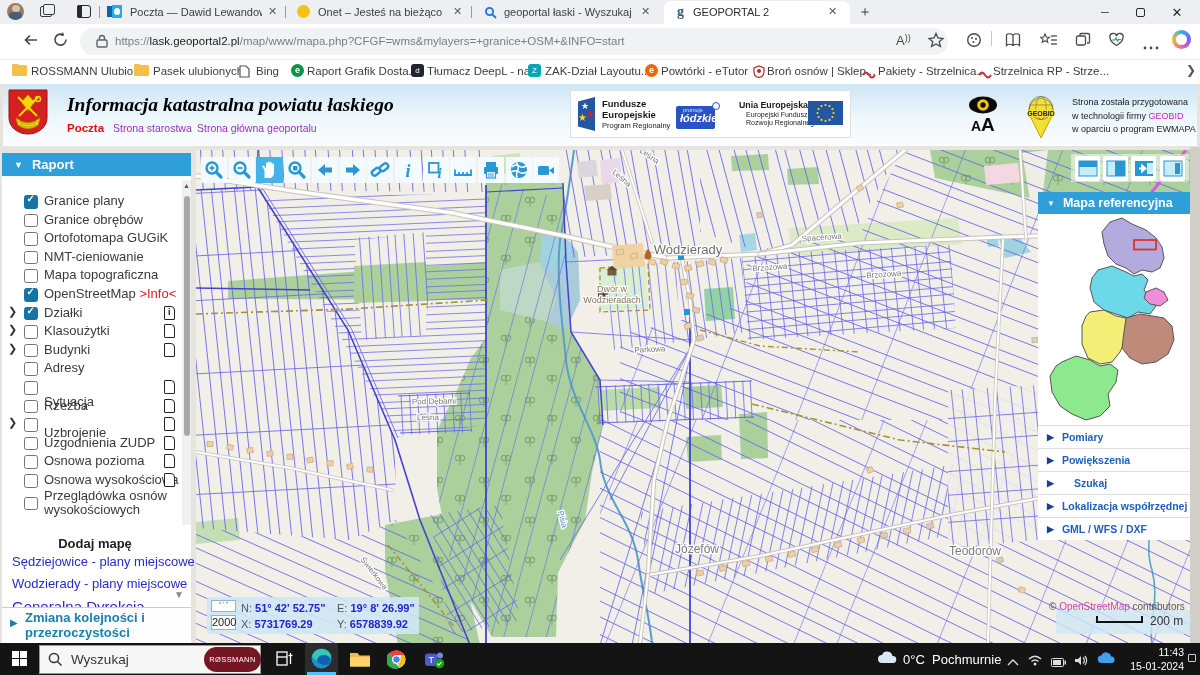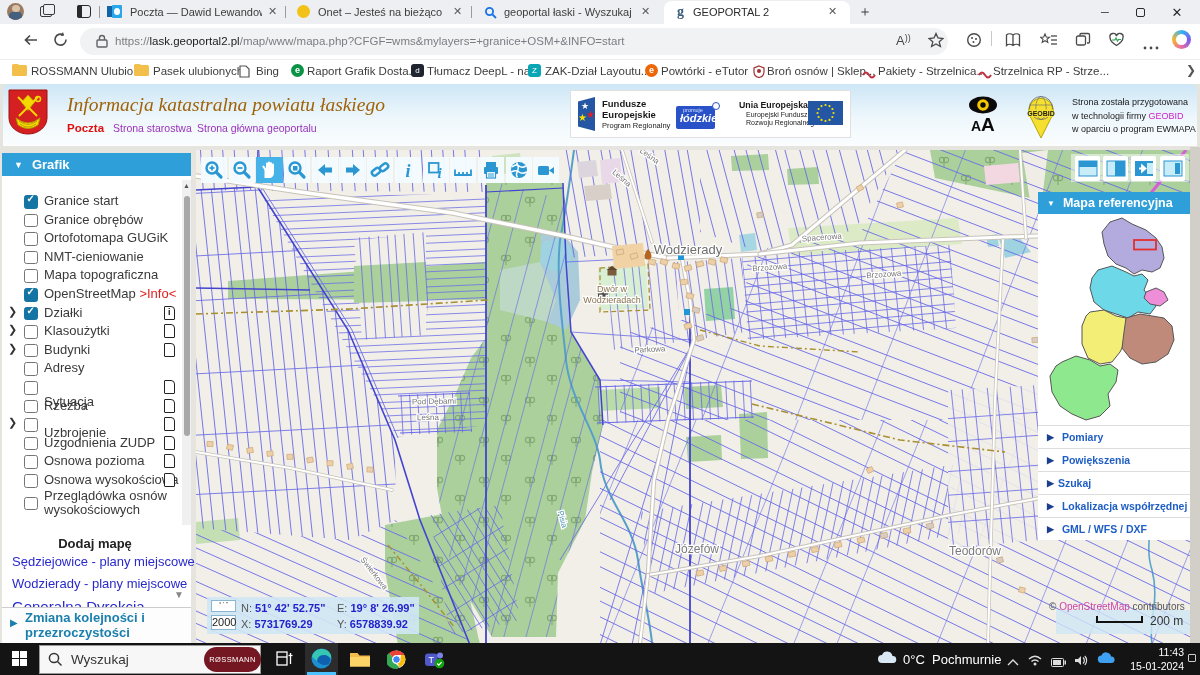--- a/index.html
+++ b/index.html
@@ -151,21 +151,21 @@
 <div class="abs" style="left:1186px;top:63px;font-size:12px;color:#555">❯</div>
 <div class="abs" id="phead"></div>
 <div class="abs" style="left:8px;top:89px;width:40px;height:46px"><svg width="40" height="46" viewBox="0 0 40 46">
       <path d="M1,1 h38 v28 a19,16 0 0 1 -19,16 a19,16 0 0 1 -19,-16 Z" fill="#d42020" stroke="#a01010" stroke-width="1"></path>
       <path d="M20,6 L26.5,13 L20,21.5 L13.5,13 Z" fill="#f5d800" stroke="#b89a00"></path>
       <path d="M10,8 L29,27 M30,8 L11,27" stroke="#f5d800" stroke-width="2"></path>
       <circle cx="30" cy="10" r="2.5" fill="none" stroke="#f5d800" stroke-width="1.5"></circle>
       <path d="M8,29 Q20,39 32,29 L30,36 Q20,43 10,36 Z" fill="#f5d800" stroke="#b89a00"></path>
       <path d="M11,32 Q20,39 29,32 M12,35 Q20,41 28,35" stroke="#b89a00" stroke-width="0.8" fill="none"></path>
     </svg></div>
-<div class="abs" style="left:67px;top:94px;font-family:'Liberation Serif',serif;font-style:italic;font-weight:normal;font-size:19.5px;color:#a16207">Informacja katastralna powiatu łaskiego</div>
+<div class="abs" style="left:67px;top:94px;font-family:'Liberation Serif',serif;font-style:italic;font-weight:bold;font-size:19.5px;color:#000000">Informacja katastralna powiatu łaskiego</div>
 <div class="abs" style="left:67px;top:122px;font-size:11.5px;font-weight:bold;color:#e01010">Poczta</div>
 <div class="abs" style="left:113px;top:122px;font-size:10.5px;color:#9933bb">Strona starostwa</div>
 <div class="abs" style="left:197px;top:122px;font-size:10.5px;color:#9933bb">Strona główna geoportalu</div>
 <div class="abs" id="eubox" style="left:570px;top:90px"></div>
 <div class="abs" style="left:578px;top:97px;width:17px;height:34px;background:#2456a4;clip-path:polygon(0 13%,100% 0,100% 100%,0 87%)"></div>
 <div class="abs" style="left:581px;top:101px;color:#fff;font-size:9px">★</div>
 <div class="abs" style="left:578px;top:112px;color:#f8e000;font-size:10px">★</div>
 <div class="abs" style="left:586px;top:109px;color:#e02020;font-size:10px">★</div>
 <div class="abs" style="left:602px;top:99px;font-size:9.5px;font-weight:bold;color:#1a1a1a;line-height:10.5px">Fundusze<br>Europejskie<br><span style="font-weight:normal;font-size:7.5px">Program Regionalny</span></div>
 <div class="abs" style="left:676px;top:106px;width:39px;height:23px;background:#2a52c8;border-radius:2px"></div>
@@ -201,25 +201,25 @@
       <circle cx="15" cy="16" r="11.5" fill="none" stroke="#666" stroke-width="0.8"></circle>
       <ellipse cx="15" cy="16" rx="5.2" ry="11.5" fill="none" stroke="#666" stroke-width="0.6"></ellipse>
       <line x1="3.5" y1="13" x2="26.5" y2="13" stroke="#666" stroke-width="0.6"></line>
       <rect x="2.5" y="17.5" width="25" height="7.5" fill="#f5e032"></rect>
       <text x="15" y="24" font-size="7" text-anchor="middle" font-weight="bold" fill="#1a1a1a" font-family="Liberation Sans">GEOBID</text>
     </svg></div>
 <div class="abs" style="left:1072px;top:96px;font-size:9px;color:#1a1a1a;line-height:13.5px">Strona została przygotowana<br>w technologii firmy <span style="color:#cc22cc">GEOBID</span><br>w oparciu o program EWMAPA</div>
 <div class="abs" id="sidebar"></div>
 <div class="abs bluehead" style="left:2px;top:153px;width:189px;height:23px;display:flex;align-items:center">
     <span style="margin-left:12px;font-size:9px">▼</span>
-    <span style="margin-left:9px">Grafik</span>
+    <span style="margin-left:9px">Raport</span>
   </div>
 <div class="abs cb cbc" style="top:195px"></div>
 <div class="abs" style="left:26.5px;top:193px;color:#fff;font-size:10px;font-weight:bold">✓</div>
-<div class="itxt" style="top:193px">Granice start</div>
+<div class="itxt" style="top:193px">Granice plany</div>
 <div class="abs cb" style="top:213.6px"></div>
 <div class="itxt" style="top:211.6px">Granice obrębów</div>
 <div class="abs cb" style="top:232.2px"></div>
 <div class="itxt" style="top:230.2px">Ortofotomapa GUGiK</div>
 <div class="abs cb" style="top:250.79999999999998px"></div>
 <div class="itxt" style="top:248.79999999999998px">NMT-cieniowanie</div>
 <div class="abs cb" style="top:269.4px"></div>
 <div class="itxt" style="top:267.4px">Mapa topograficzna</div>
 <div class="abs cb cbc" style="top:288.0px"></div>
 <div class="abs" style="left:26.5px;top:286.0px;color:#fff;font-size:10px;font-weight:bold">✓</div>
@@ -1820,21 +1820,21 @@
 <div class="abs menurow" style="left:1038px;top:425px">
     <span style="margin-left:9px;color:#1a3f8f;font-size:9px">▶</span>
     <span style="margin-left:8px;white-space:nowrap">Pomiary</span>
   </div>
 <div class="abs menurow" style="left:1038px;top:448px">
     <span style="margin-left:9px;color:#1a3f8f;font-size:9px">▶</span>
     <span style="margin-left:8px;white-space:nowrap">Powiększenia</span>
   </div>
 <div class="abs menurow" style="left:1038px;top:471px">
     <span style="margin-left:9px;color:#1a3f8f;font-size:9px">▶</span>
-    <span style="margin-left:4px;white-space:nowrap">Szukaj</span>
+    <span style="margin-left:20px;white-space:nowrap">Szukaj</span>
   </div>
 <div class="abs menurow" style="left:1038px;top:494px">
     <span style="margin-left:9px;color:#1a3f8f;font-size:9px">▶</span>
     <span style="margin-left:8px;white-space:nowrap">Lokalizacja współrzędnej</span>
   </div>
 <div class="abs menurow" style="left:1038px;top:517px">
     <span style="margin-left:9px;color:#1a3f8f;font-size:9px">▶</span>
     <span style="margin-left:8px;white-space:nowrap">GML / WFS / DXF</span>
   </div>
 <div class="abs" id="graystrip"></div>

